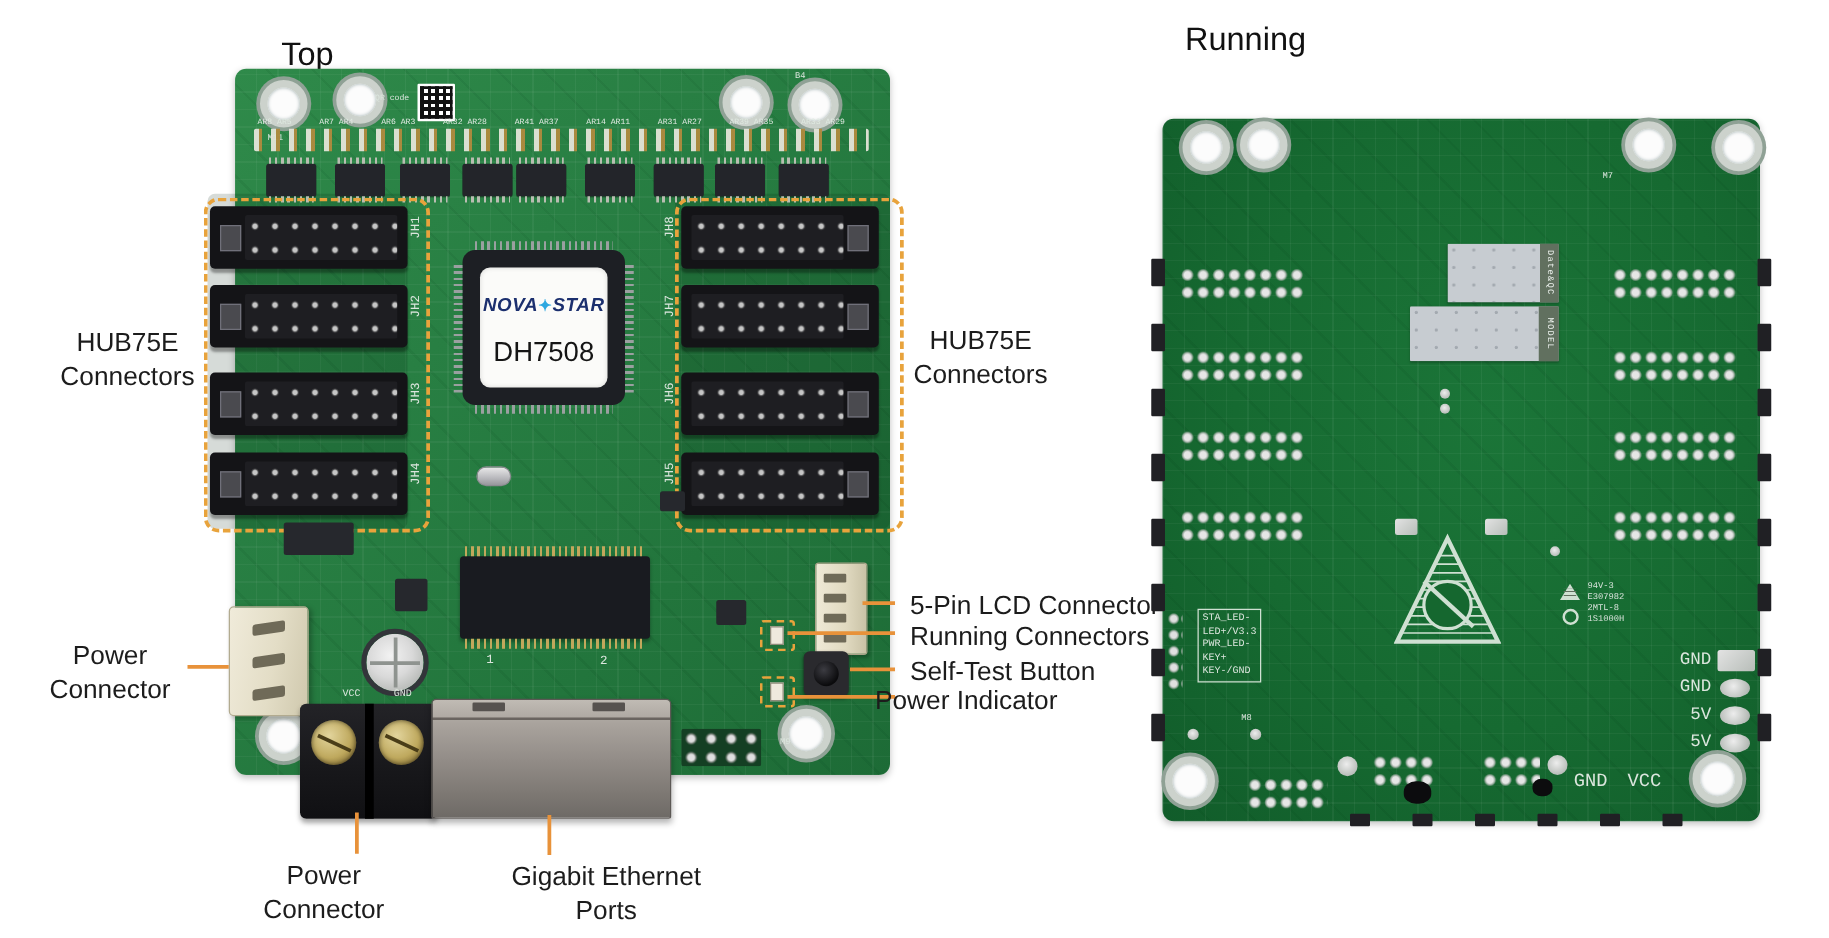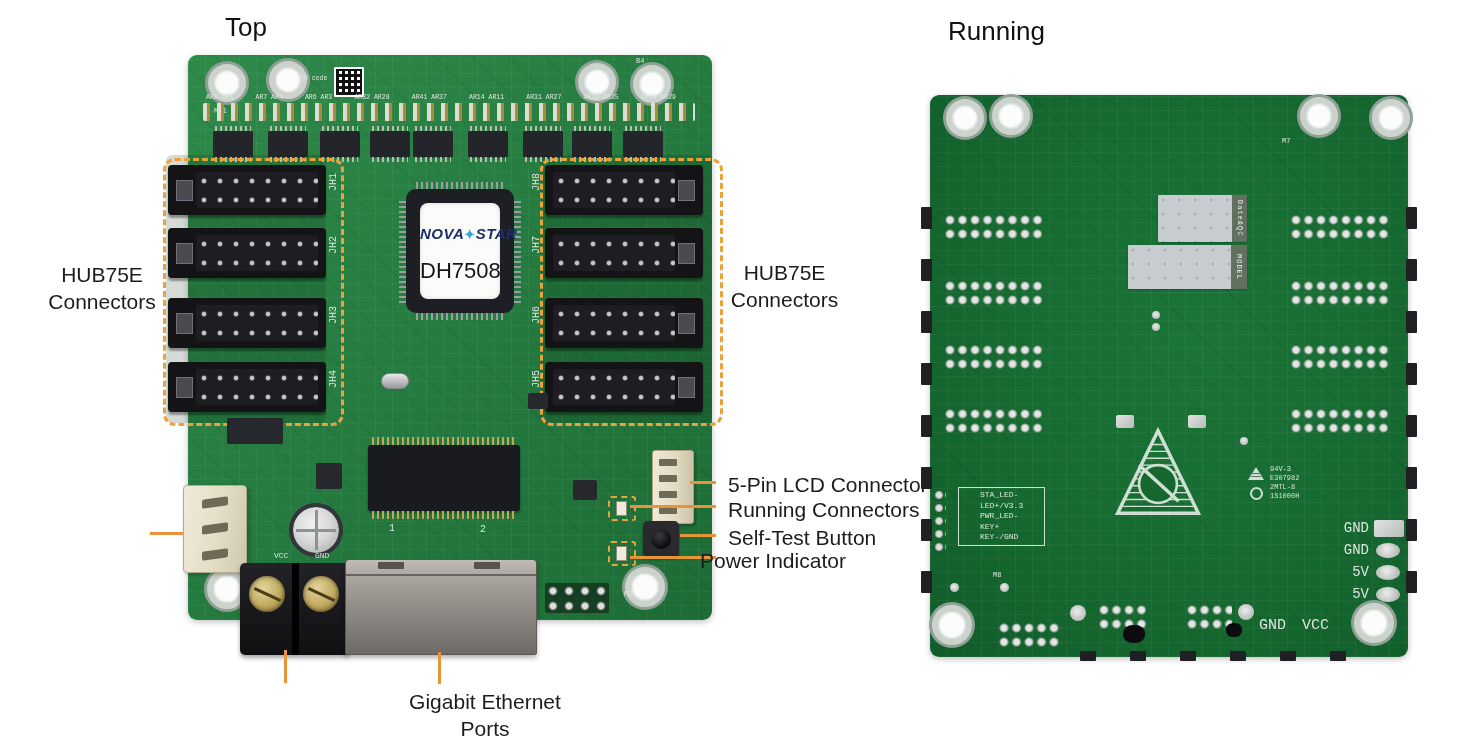--- a/index.html
+++ b/index.html
@@ -117,21 +117,21 @@
   .ovalpad{position:absolute;border-radius:50%;background:radial-gradient(circle at 45% 40%,#ededed,#b9beba 70%,#98a29a 100%);}
   .sqpad{position:absolute;background:linear-gradient(135deg,#e3e3e3,#b7bdb8);border-radius:2px;}
   .blob{position:absolute;background:#0c0c0e;border-radius:45%;}
 
   
   .glabel{position:absolute;background:#c7ccd1;background-image:radial-gradient(circle at 5px 5px,rgba(120,128,136,.45) 1px,transparent 1.6px);
        background-size:16px 14px;border-radius:1px;box-shadow:0 1px 2px rgba(0,0,0,.25);}
   .glabel-band{position:absolute;top:0;bottom:0;right:0;background:#61705f;display:flex;align-items:center;justify-content:center;}
   .glabel-band span{writing-mode:vertical-rl;font-size:7px;color:#eef3ef;font-family:"Liberation Mono", monospace;letter-spacing:1px;}
 
-  .ledblock{position:absolute;border:1px solid #cfe0d2;padding:2px 21px;color:#dcE6de;
+  .ledblock{position:absolute;border:1px solid #cfe0d2;padding:2px 3px;color:#dcE6de;
        font-family:"Liberation Mono", monospace;font-size:8px;line-height:10.5px;white-space:nowrap;}
   .certtxt{position:absolute;color:#d7e2da;font-family:"Liberation Mono", monospace;font-size:7px;line-height:9px;}
   .cert-tri{position:absolute;width:0;height:0;border-left:8px solid transparent;border-right:8px solid transparent;
        border-bottom:13px solid #cfe0d2;}
   .cert-tri::after{content:"";position:absolute;left:-5px;top:4px;width:10px;height:6px;background:
        repeating-linear-gradient(0deg,#61705f 0 1px,transparent 1px 3px);}
   .cert-circ{position:absolute;width:9px;height:9px;border:2px solid #cfe0d2;border-radius:50%;}
 
   .qr{position:absolute;background:#fff;padding:2px;border-radius:1px;}
   .qr-inner{width:26px;height:26px;background-image:
@@ -141,21 +141,21 @@
        border:1px solid #8b8b90;}
   .smd{position:absolute;background:#26282d;border-radius:2px;}
   .pinhead{position:absolute;background:#143f23;border-radius:2px;background-image:
        radial-gradient(circle at 8px 8px,#dfdfdf 2.6px,#5f6e62 4px,transparent 5px);background-size:16px 15px;}
 </style>
 </head>
 <body>
 
 <div class="page">
 
-  <div class="title" style="left:225px;top:12px;">Top</div>
+  <div class="title" style="left:225px;top:28px;">Top</div>
 
   <div class="pcb pcb-top" style="left:188px;top:55px;width:524px;height:565px;">
     <div class="traces"></div>
     <div class="shade" style="left:-22px;top:100px;width:160px;height:268px;"></div>
     <div class="shade" style="left:352px;top:100px;width:172px;height:268px;"></div>
 
     <div class="hole" style="left:20px;top:9px;width:26px;height:26px;"></div>
     <div class="hole" style="left:81px;top:6px;width:26px;height:26px;"></div>
     <div class="hole" style="left:390px;top:8px;width:26px;height:26px;"></div>
     <div class="hole" style="left:445px;top:10px;width:26px;height:26px;"></div>
@@ -231,21 +231,21 @@
       </div>
     <div class="idc r" style="left:357px;top:307px;">
         <div class="idc-slot"></div>
         <div class="idc-notch"></div>
       </div>
     <span class="silk vtext flip" style="position:absolute;left:343px;top:118px;font-size:10px;">JH8</span>
     <span class="silk vtext flip" style="position:absolute;left:343px;top:181px;font-size:10px;">JH7</span>
     <span class="silk vtext flip" style="position:absolute;left:343px;top:251px;font-size:10px;">JH6</span>
     <span class="silk vtext flip" style="position:absolute;left:343px;top:315px;font-size:10px;">JH5</span>
 
-    <div class="qfp" style="left:182px;top:134px;width:108px;height:124px;margin-left:36px;">
+    <div class="qfp" style="left:182px;top:145px;width:130px;height:124px;">
       <div class="pins-h" style="top:-7px;"></div>
       <div class="pins-h" style="bottom:-7px;"></div>
       <div class="pins-v" style="left:-7px;"></div>
       <div class="pins-v" style="right:-7px;"></div>
       <div class="qfp-label">
         <div class="brand"><span>NOVA</span><span class="star">✦</span><span>STAR</span></div>
         <div class="model">DH7508</div>
       </div>
     </div>
 
@@ -298,35 +298,40 @@
 
   <div class="ann" style="left:22px;top:261px;width:160px;">
     <div>HUB75E</div>
     <div>Connectors</div>
   </div>
   <div class="ann" style="left:702px;top:259px;width:165px;">
     <div>HUB75E</div>
     <div>Connectors</div>
   </div>
 
+  <div class="ann" style="left:20px;top:511px;width:136px;">
+    <div>Power</div>
+    <div>Connector</div>
+  </div>
   <div class="hline" style="left:150px;top:532px;width:33px;"></div>
 
   <div class="hline" style="left:690px;top:481px;width:26px;"></div>
   <div class="ann left-align" style="left:728px;top:471px;">5-Pin LCD Connector</div>
 
   <div class="hline" style="left:630px;top:505px;width:86px;"></div>
   <div class="ann left-align" style="left:728px;top:496px;">Running Connectors</div>
 
   <div class="hline" style="left:680px;top:534px;width:36px;"></div>
   <div class="ann left-align" style="left:728px;top:524px;">Self-Test Button</div>
 
   <div class="hline" style="left:630px;top:556px;width:86px;"></div>
   <div class="ann left-align" style="left:700px;top:547px;">Power Indicator</div>
 
   <div class="vline" style="left:284px;top:650px;height:33px;"></div>
+  <div class="ann" style="left:178px;top:687px;width:162px;">Power Connector</div>
 
   <div class="vline" style="left:438px;top:652px;height:32px;"></div>
   <div class="ann" style="left:385px;top:688px;width:200px;">Gigabit Ethernet Ports</div>
 
   <div class="title" style="left:948px;top:16px;">Running</div>
 
   <div class="pcb pcb-bottom" style="left:930px;top:58px;width:478px;height:562px;">
     <div class="traces"></div>
 
     <div class="tab" style="left:-9px;top:112px;width:11px;height:22px;"></div>

